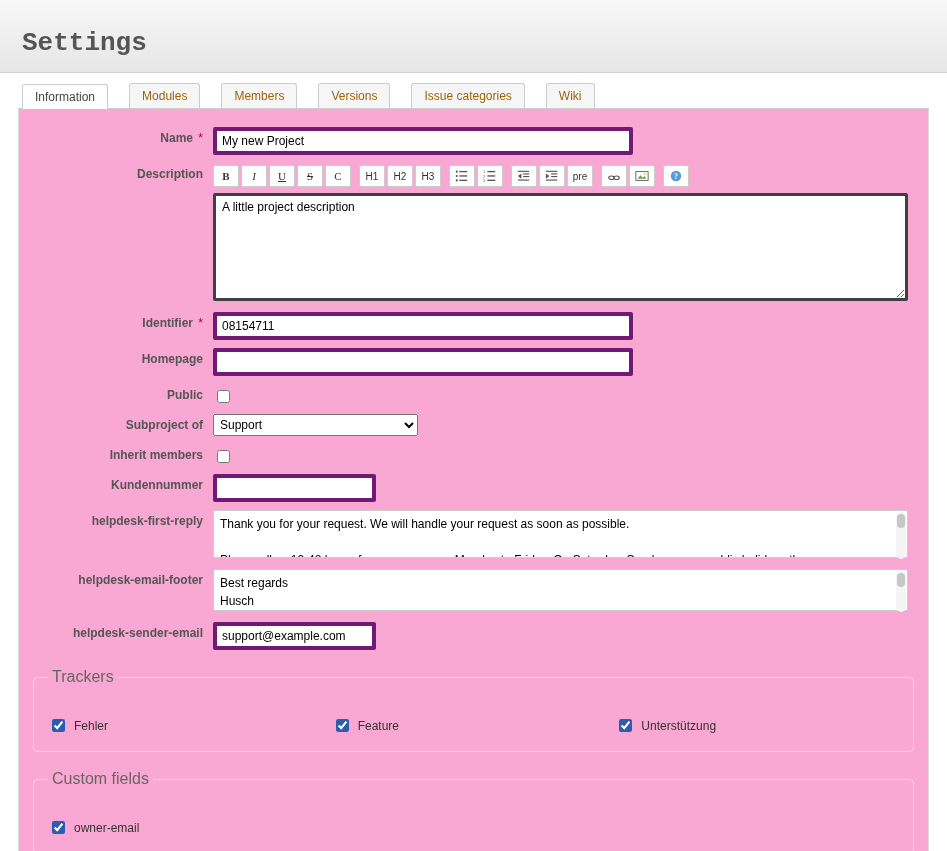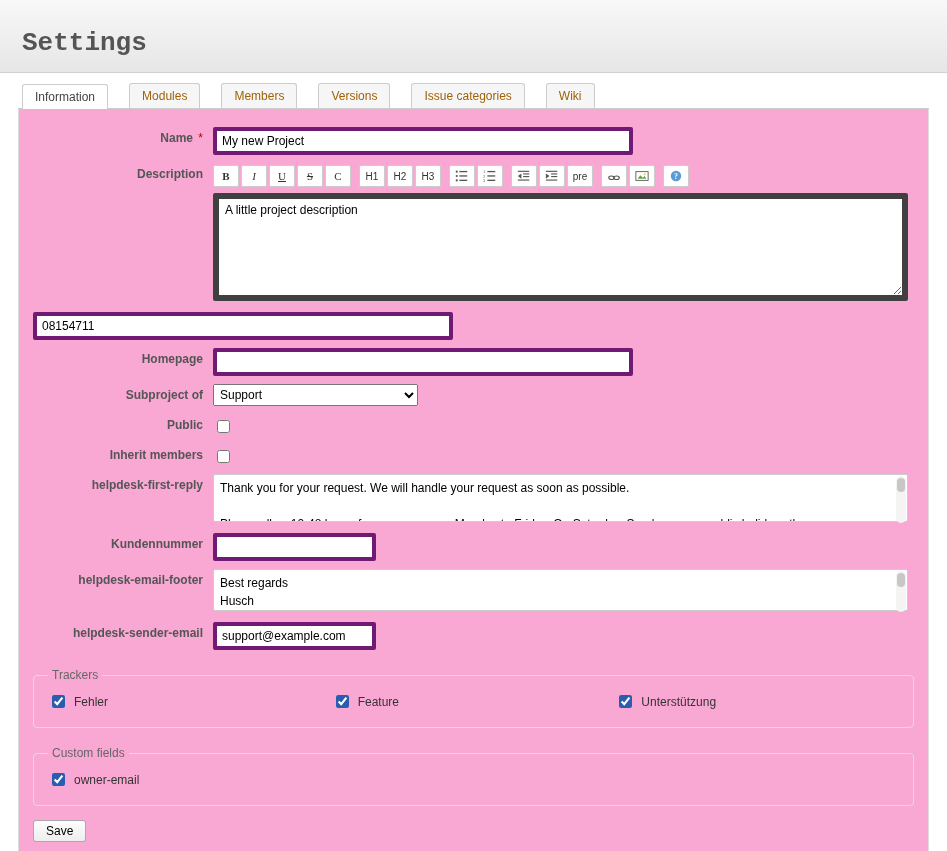--- a/index.html
+++ b/index.html
@@ -123,21 +123,21 @@
   font-size: 11px;
   font-family: "Times New Roman", serif;
   color: #333;
   border-radius: 2px;
 }
 .tb-btn.sans { font-family: Arial, sans-serif; font-size: 10px; }
 .tb-btn svg { width: 14px; height: 14px; }
 .wysiwyg-area {
   width: 100%;
   height: 108px;
-  border: 6px solid #404040;
+  border: 3px solid #404040;
   padding: 4px 6px;
   font-size: 12px;
   font-family: inherit;
   resize: both;
   border-radius: 2px;
 }
 .multiline-wrap {
   flex: 1;
   position: relative;
   margin-right: 6px;
@@ -175,26 +175,26 @@
 }
 fieldset.box {
   border: 1px solid #ddd;
   border-radius: 4px;
   margin: 18px 0 0;
   padding: 10px 14px 16px;
 }
 fieldset.box legend {
   padding: 0 4px;
   color: #666;
-  font-size: 12px;
+  font-size: 16px;
 }
 .check-row {
   display: flex;
   gap: 0;
-  margin-top: 0;
+  margin-top: 20px;
 }
 .check-col {
   flex: 1;
   display: flex;
   align-items: center;
   gap: 6px;
 }
 .check-col input[type="checkbox"] {
   accent-color: #2a5db0;
 }
@@ -329,58 +329,59 @@
                   <text x="8" y="11.5" text-anchor="middle" font-size="9" font-weight="bold" fill="#fff">?</text>
                 </svg>
               </div>
           </div>
         </div>
         <textarea class="wysiwyg-area" style="">A little project description</textarea>
       </div>
     </div>
 
     <div class="form-row">
+      <label><span>Identifier</span><span class="required"> *</span></label>
       <input type="text" value="08154711" style="">
     </div>
 
     <div class="form-row">
       <label>Homepage</label>
       <input type="text" value="" style="">
+    </div>
+
+    <div class="form-row">
+      <label>Public</label>
+      <input type="checkbox" style="">
     </div>
 
     <div class="form-row">
       <label>Subproject of</label>
       <select>
         <option>Support</option>
       </select>
     </div>
 
     <div class="form-row">
-      <label>Public</label>
-      <input type="checkbox" style="">
-    </div>
-
-    <div class="form-row">
       <label>Inherit members</label>
       <input type="checkbox" style="">
+    </div>
+
+    <div class="form-row">
+      <label>Kundennummer</label>
+      <input type="text" class="short" value="" style="">
     </div>
 
     <div class="form-row">
       <label>helpdesk-first-reply</label>
       <div class="multiline-wrap">
         <textarea class="multiline lg" style="">Thank you for your request. We will handle your request as soon as possible.
 
 Please allow 12-48 hours for a response on Monday to Friday. On Saturday, Sunday or any public holidays the</textarea>
         <div class="fakescroll"></div>
       </div>
-    </div>
-
-    <div class="form-row">
-      <label>Kundennummer</label>
-      <input type="text" class="short" value="" style="">
     </div>
 
     <div class="form-row">
       <label>helpdesk-email-footer</label>
       <div class="multiline-wrap">
         <textarea class="multiline" style="">Best regards
 Husch</textarea>
         <div class="fakescroll"></div>
       </div>
     </div>

